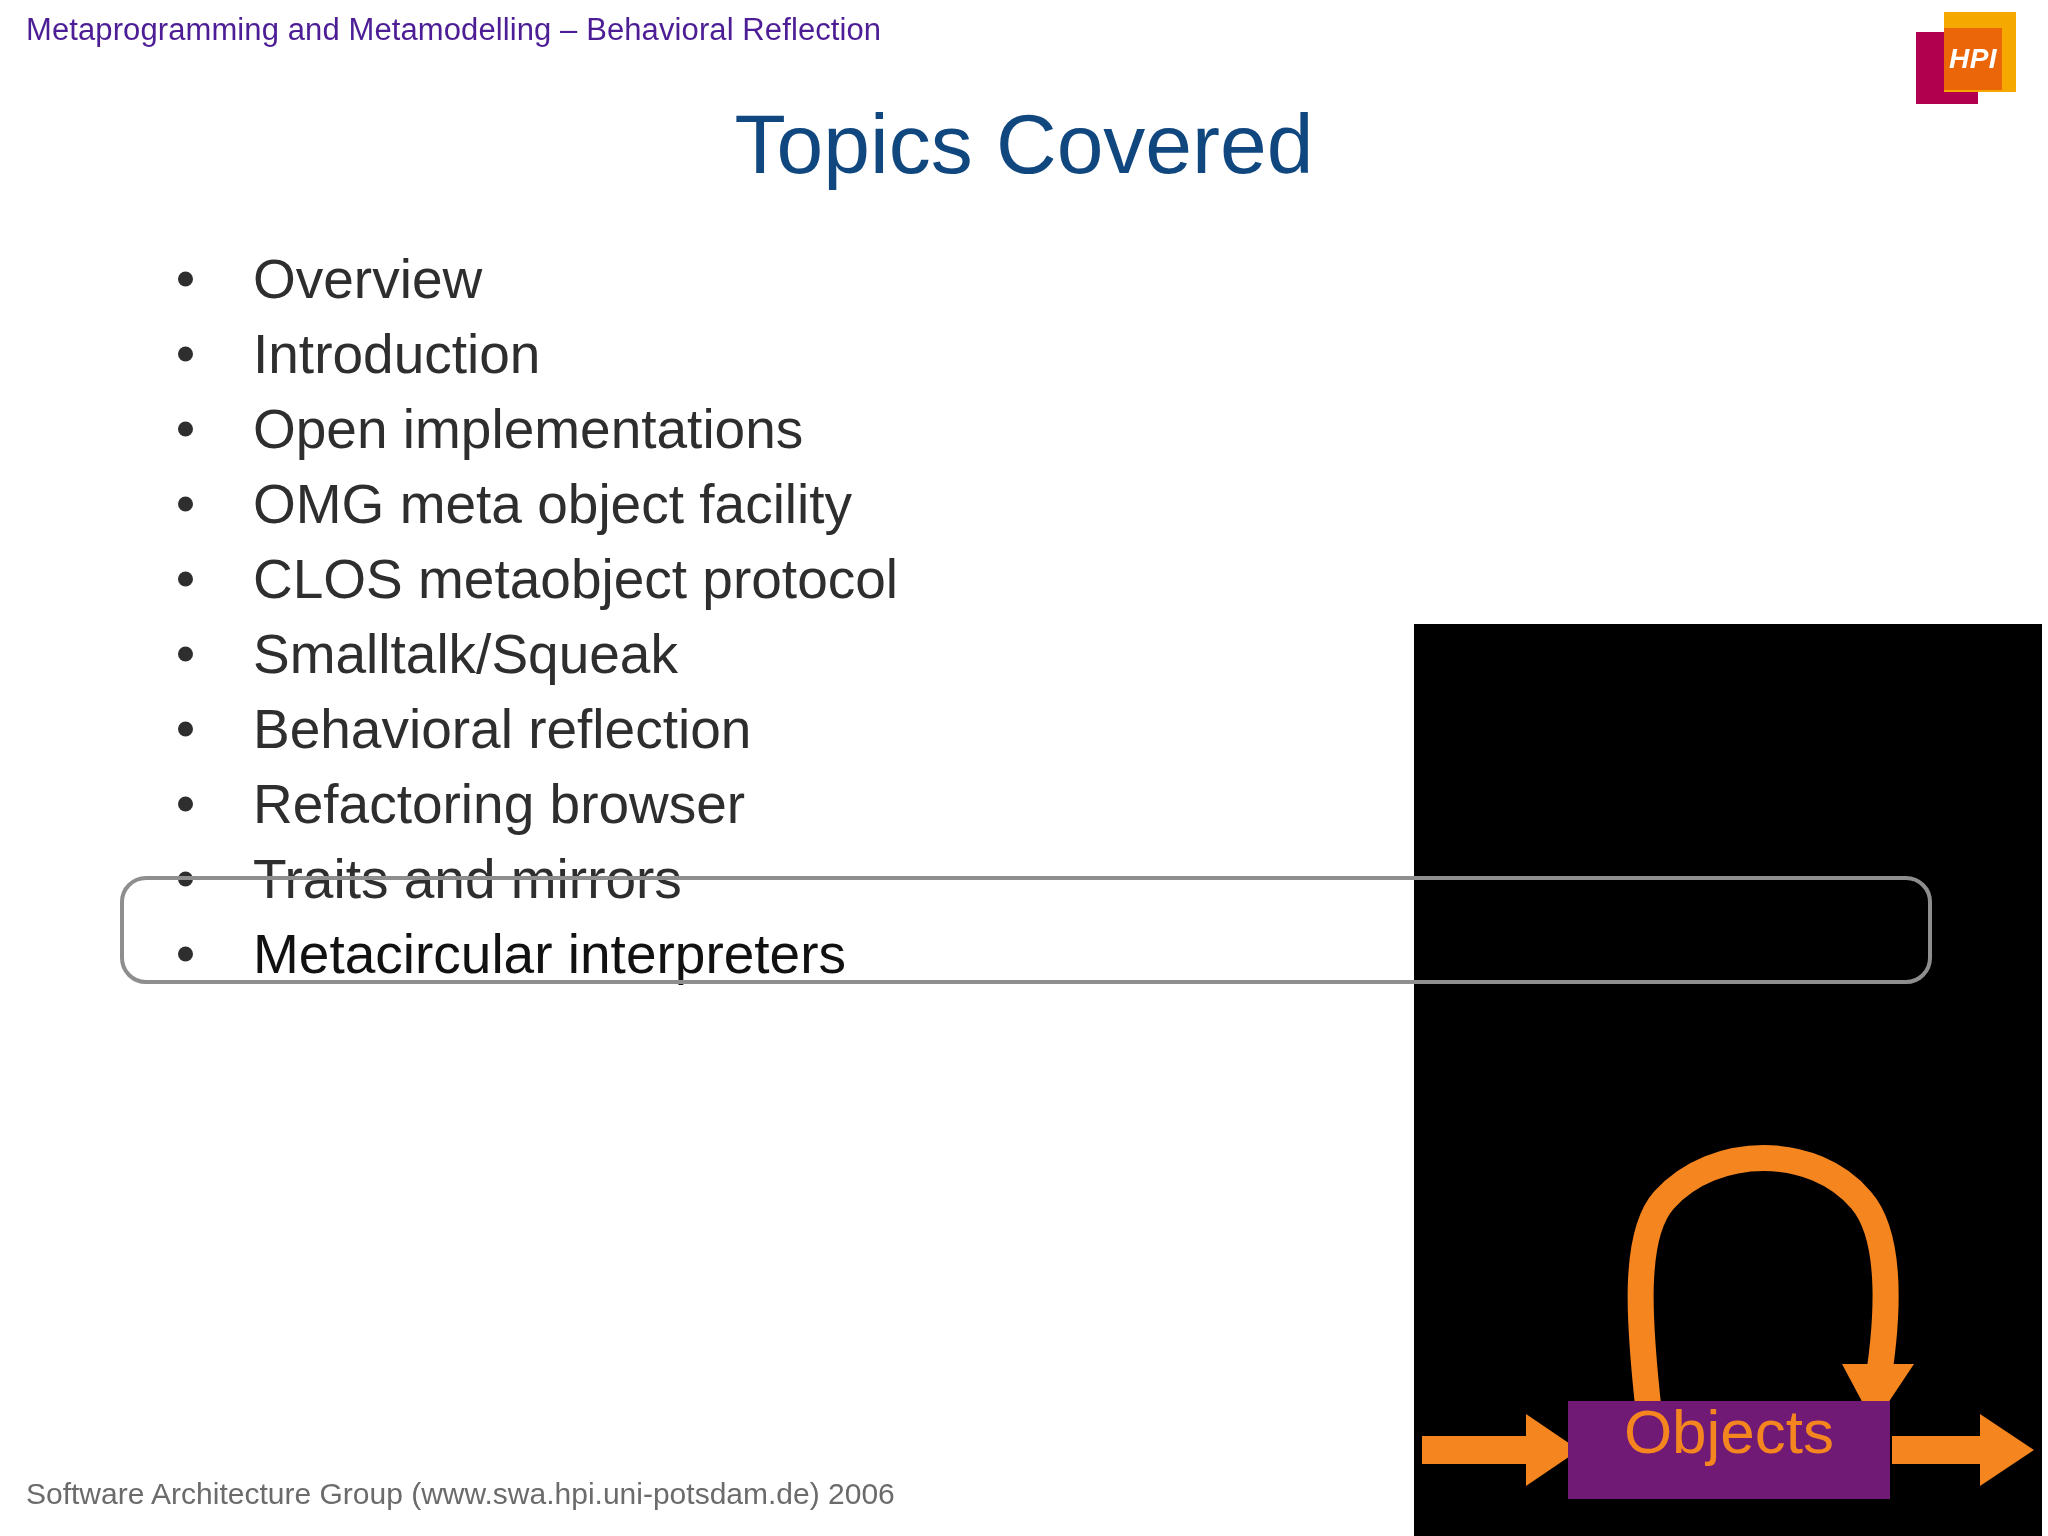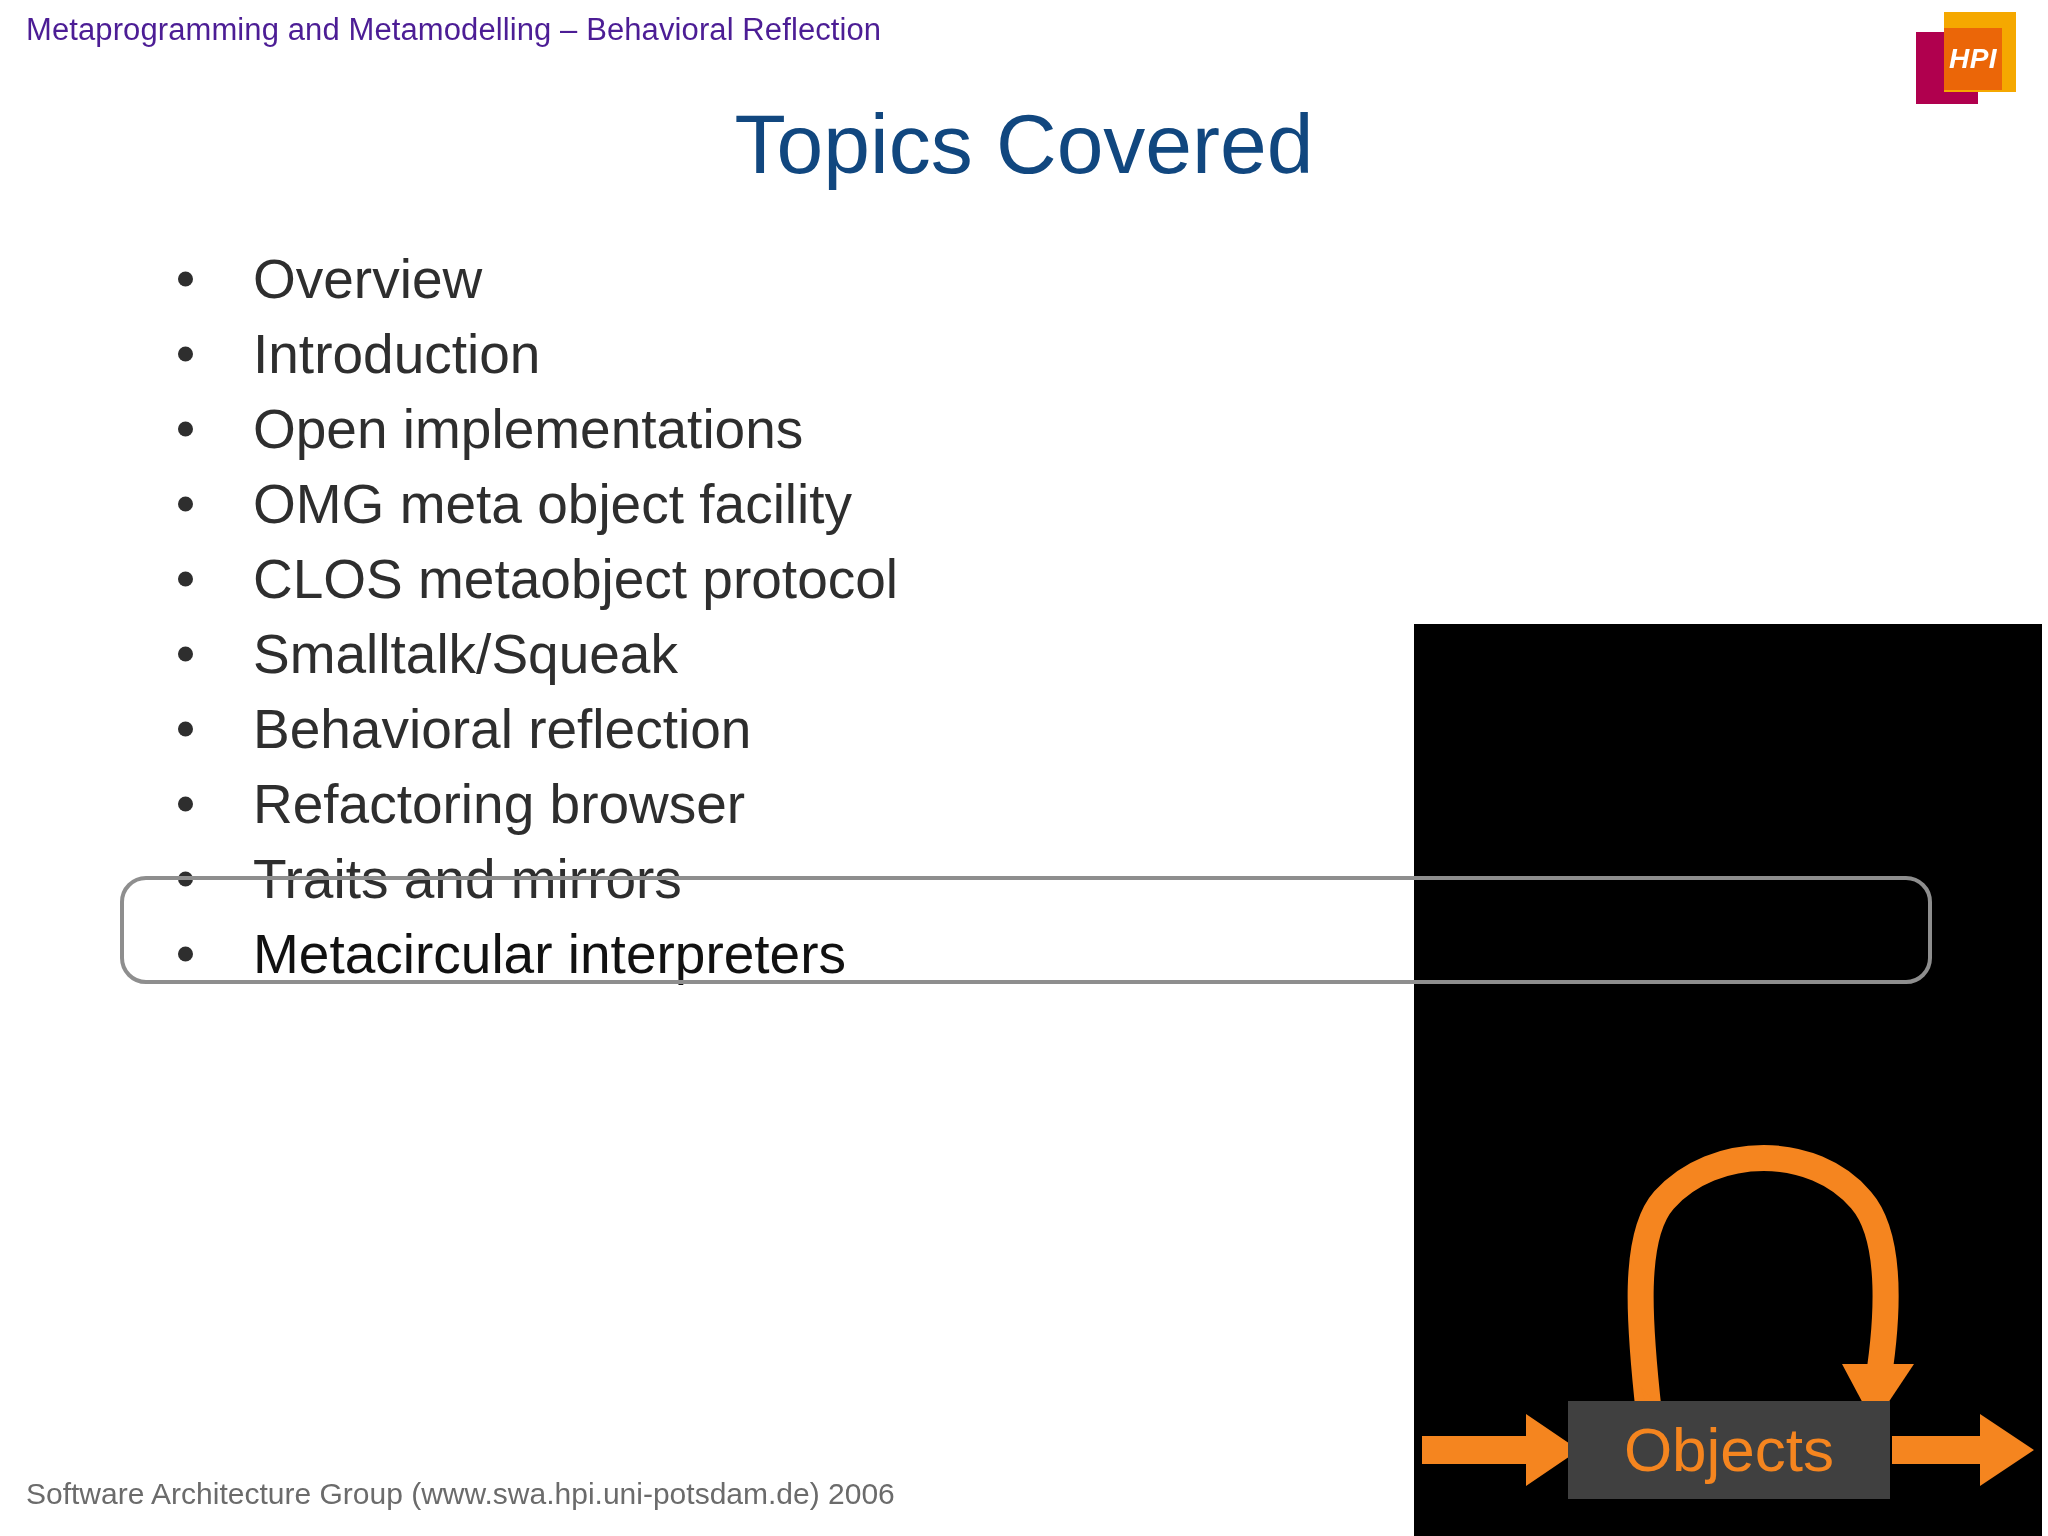--- a/index.html
+++ b/index.html
@@ -92,23 +92,23 @@
     top: 0;
     width: 628px;
     height: 912px;
   }
   .objects-box {
     position: absolute;
     left: 154px;
     top: 777px;
     width: 322px;
     height: 98px;
-    background: #404040;
+    background: #701a75;
     display: flex;
-    align-items: center;
+    align-items: flex-start;
     justify-content: center;
   }
   .objects-label {
     color: #f5851f;
     font-size: 62px;
     line-height: 1;
     white-space: nowrap;
   }
 
   

